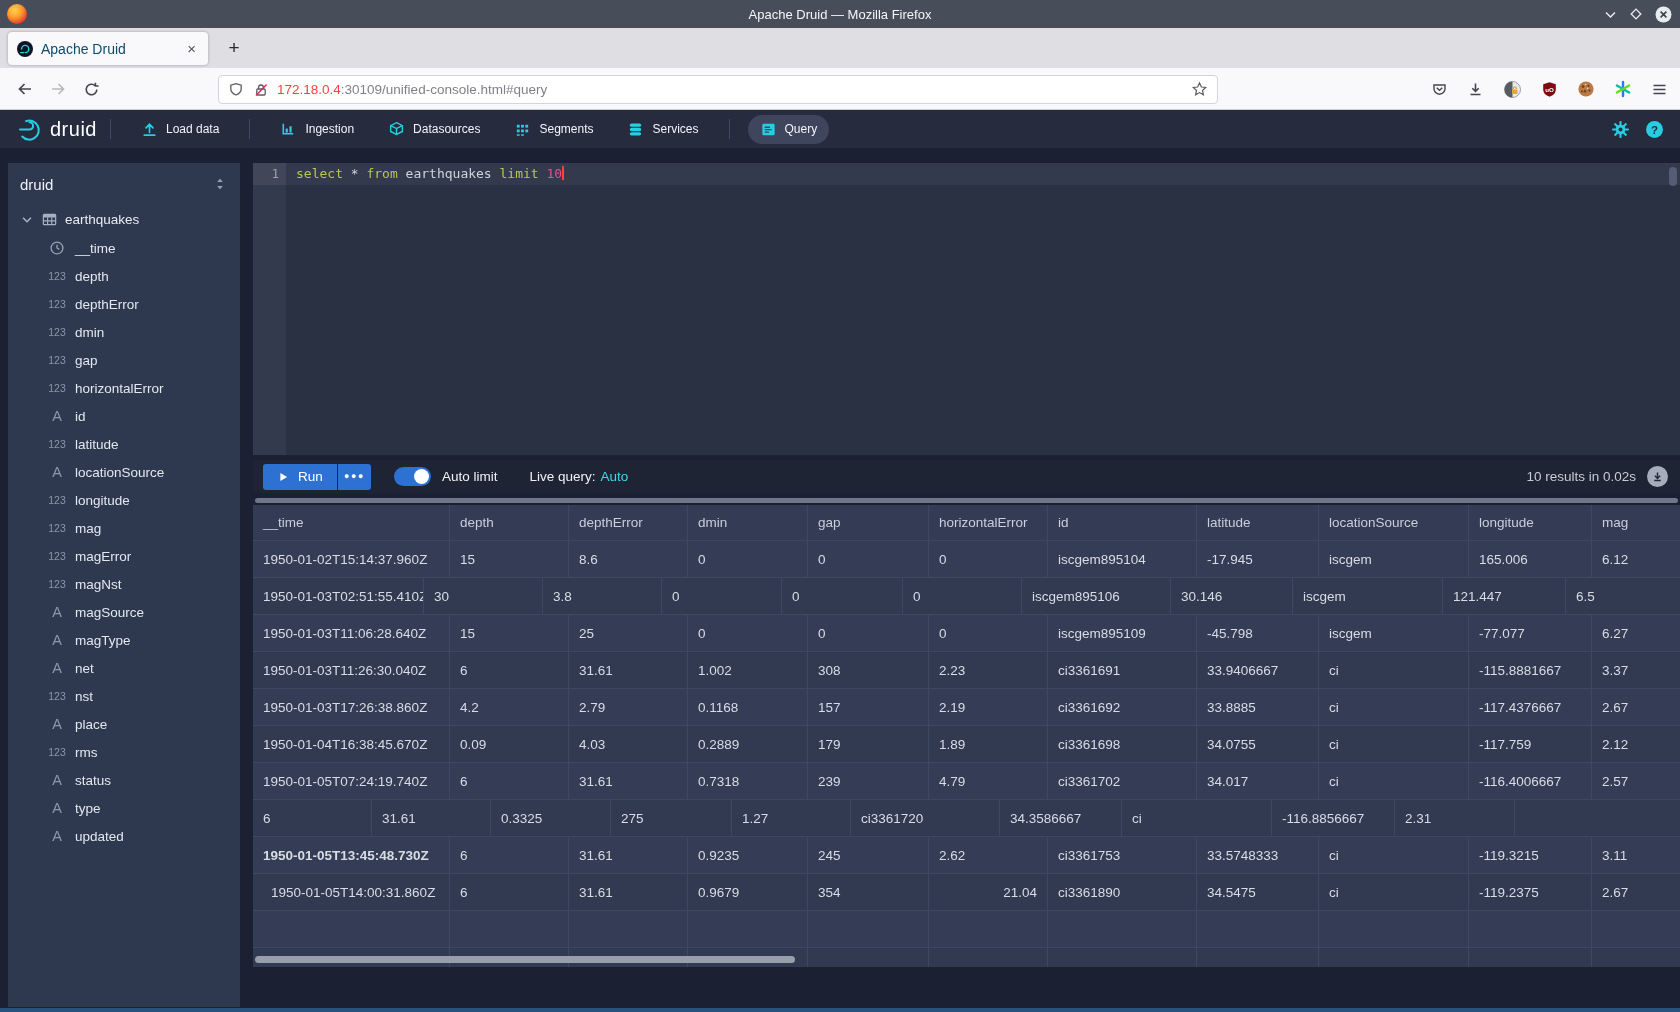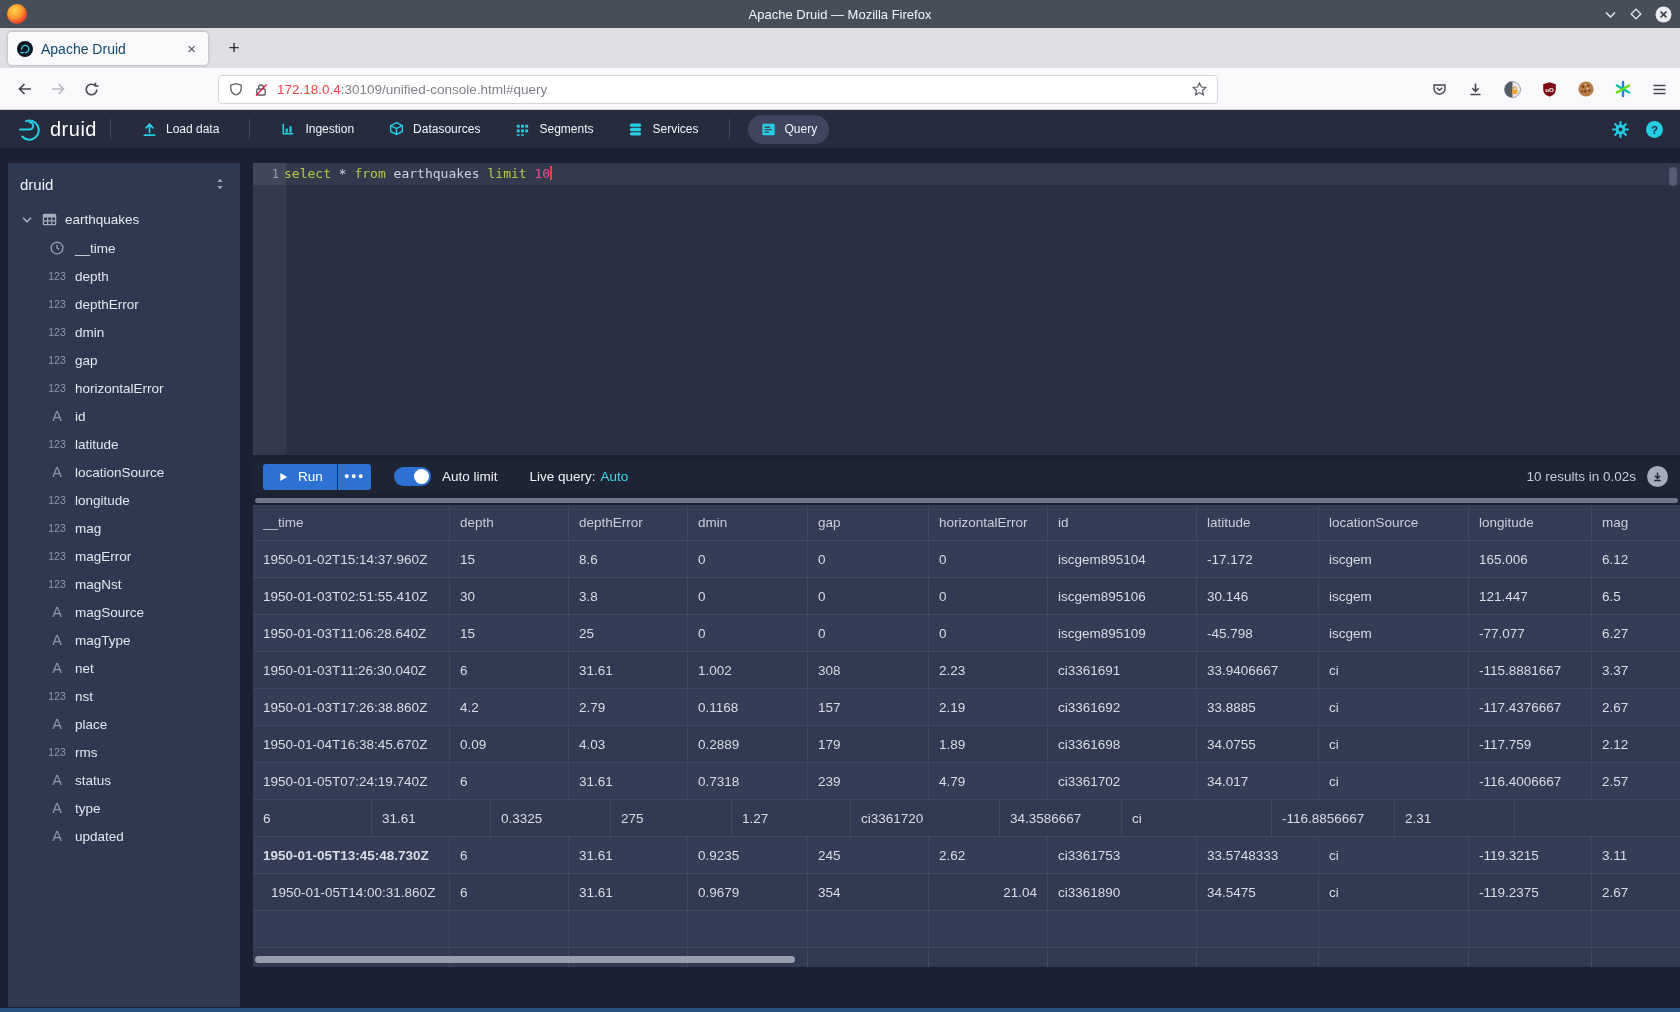--- a/index.html
+++ b/index.html
@@ -57,21 +57,21 @@
 
   
   .main { position:absolute; left:253px; top:163px; right:0; bottom:0; }
 
   
   .editor { position:absolute; top:0; left:0; right:0; height:292px; background:#2a3143; }
   .gutter { position:absolute; left:0; top:0; bottom:0; width:33px; background:#333a4d; }
   .gutter-line1 { height:22px; background:#414759; color:#9aa2b5; text-align:right; padding-right:7px;
     font-family:"DejaVu Sans Mono", monospace; font-size:12px; line-height:22px; }
   .active-line { position:absolute; left:33px; right:0; top:0; height:22px; background:#333a4e; }
-  .code-line { position:absolute; left:31px; top:0; height:22px; line-height:22px;
+  .code-line { position:absolute; left:43px; top:0; height:22px; line-height:22px;
     font-family:"DejaVu Sans Mono", monospace; font-size:13px; white-space:pre; }
   .tk-keyword { color:#b9c74b; }
   .tk-plain { color:#ced3dd; }
   .tk-number { color:#ea4f98; }
   .caret { display:inline-block; width:2px; height:14px; background:#ff4136; vertical-align:-2px; }
   .editor-thumb { position:absolute; right:3px; top:4px; width:8px; height:19px; background:#555c73; border-radius:4px; }
 
   
   .runbar { position:absolute; top:297px; left:0; right:0; height:33px; background:#1e2433; display:flex; align-items:center; }
   .run-btn { margin-left:10px; height:26px; width:74px; background:#2d72d2; border-radius:3px 0 0 3px; color:#fff;
@@ -546,27 +546,27 @@
         <div class="cell" style="width: 120px;">mag</div>
       </div>
       <div class="trow r-a">
         <div class="cell" style="width: 197px;">1950-01-02T15:14:37.960Z</div>
         <div class="cell" style="width: 119px;">15</div>
         <div class="cell" style="width: 119px;">8.6</div>
         <div class="cell" style="width: 120px;">0</div>
         <div class="cell" style="width: 121px;">0</div>
         <div class="cell" style="width: 119px;">0</div>
         <div class="cell" style="width: 149px;">iscgem895104</div>
-        <div class="cell" style="width: 122px;">-17.172</div>
+        <div class="cell" style="width: 122px;">-17.945</div>
         <div class="cell" style="width: 150px;">iscgem</div>
         <div class="cell" style="width: 123px;">165.006</div>
         <div class="cell" style="width: 120px;">6.12</div>
       </div>
       <div class="trow r-b">
-        <div class="cell" style="width: 197px;">1950-01-03T02:51:55.410Z</div>
+        <div class="cell" style="width: 171px;">1950-01-03T02:51:55.410Z</div>
         <div class="cell" style="width: 119px;">30</div>
         <div class="cell" style="width: 119px;">3.8</div>
         <div class="cell" style="width: 120px;">0</div>
         <div class="cell" style="width: 121px;">0</div>
         <div class="cell" style="width: 119px;">0</div>
         <div class="cell" style="width: 149px;">iscgem895106</div>
         <div class="cell" style="width: 122px;">30.146</div>
         <div class="cell" style="width: 150px;">iscgem</div>
         <div class="cell" style="width: 123px;">121.447</div>
         <div class="cell" style="width: 120px;">6.5</div>

